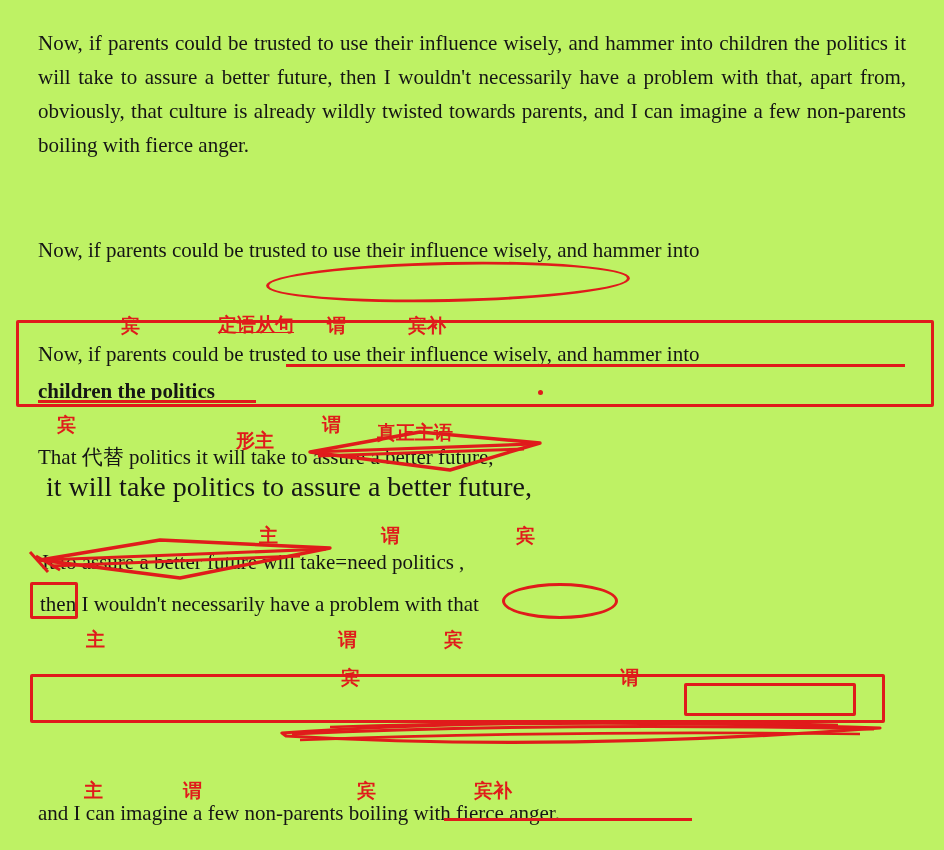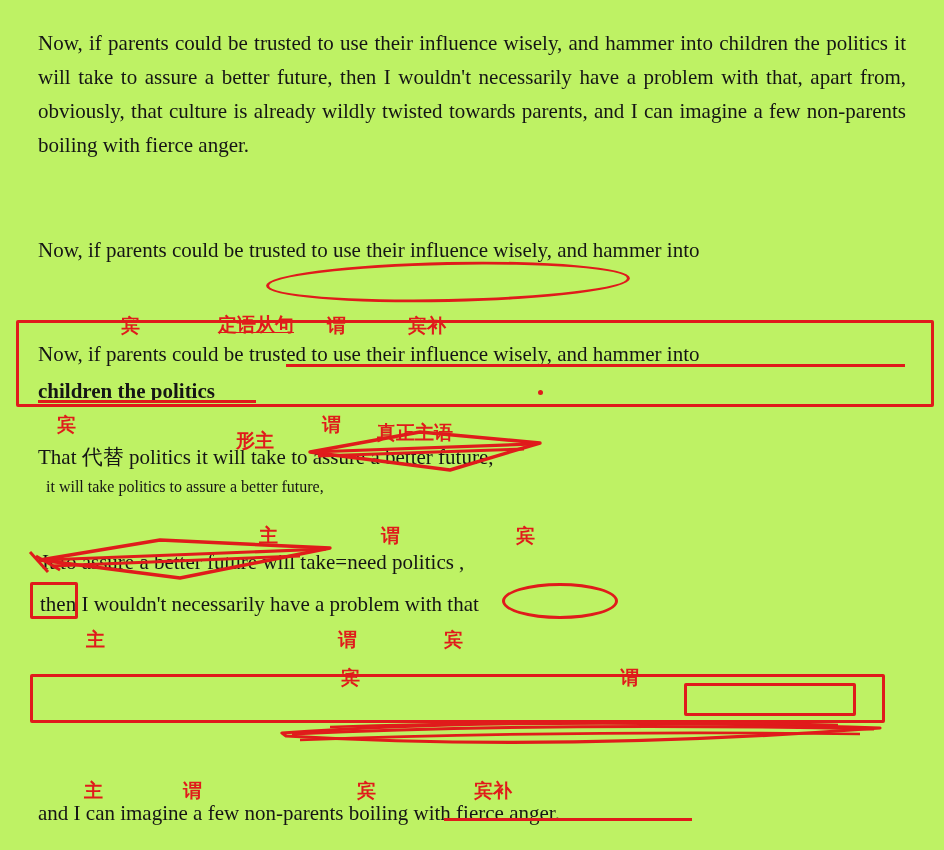--- a/index.html
+++ b/index.html
@@ -77,21 +77,21 @@
 
   <div class="line" style="left:38px; top:235px;">Now, if parents could be trusted to use their influence wisely, and hammer into</div>
 
 
   <div class="line" style="left:38px; top:339px;">Now, if parents could be trusted to use their influence wisely, and hammer into</div>
 
   <div class="line" style="left:38px; top:376px;font-weight:bold;">children the politics</div>
 
   <div class="line" style="left:38px; top:442px;">That 代替  politics it will take to assure a better future,</div>
 
-  <div class="line" style="left:46px; top:472px; font-size:16px;">it will take politics to assure a better future,</div>
+  <div class="line" style="left:46px; top:472px; font-size:28px;">it will take politics to assure a better future,</div>
 
   <div class="line" style="left:42px; top:547px;">It to assure a better future will take=need politics ,</div>
 
   <div class="line" style="left:40px; top:589px;">then I wouldn't necessarily have a problem with that</div>
 
 
   <div class="line" style="left:38px; top:798px;">and I can imagine a few non-parents boiling with fierce anger.</div>
 
   <div class="ellipse" style="left:266px; top:262px; width:364px; height:40px; transform:rotate(-1.2deg);"></div>
 

